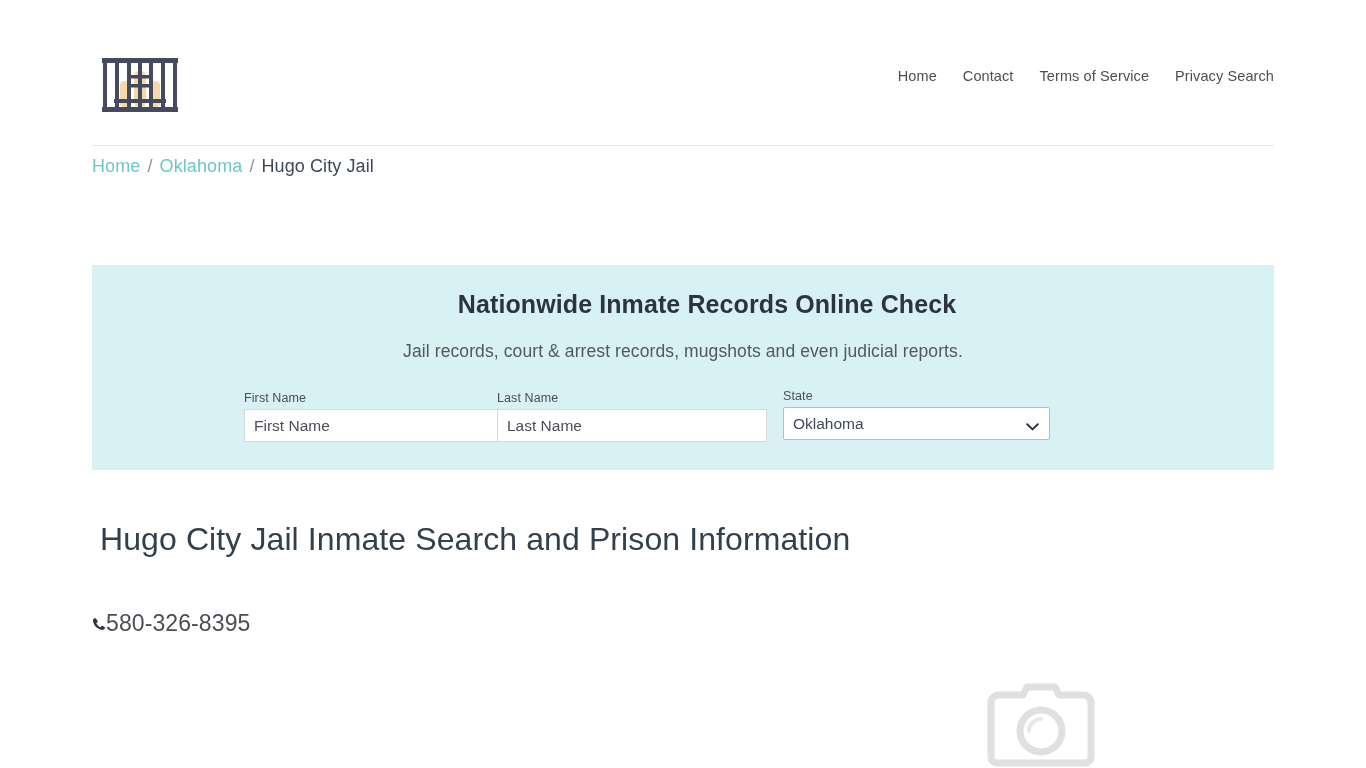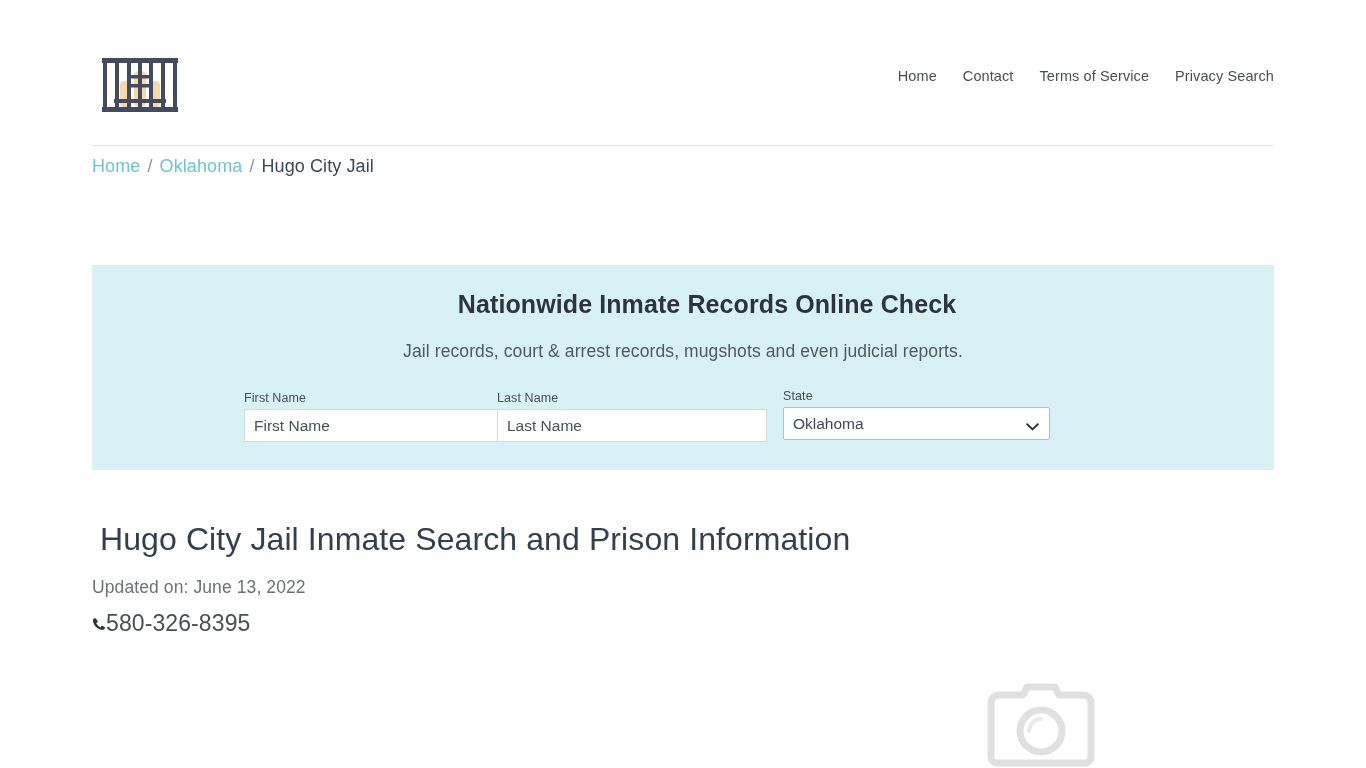--- a/index.html
+++ b/index.html
@@ -315,21 +315,20 @@
             </svg>
           </span>
         </span>
       </div>
 
     </div>
   </div>
 
   <h1 class="page-title">Hugo City Jail Inmate Search and Prison Information</h1>
 
-  <div class="updated">Updated on: June 13, 2022</div>
 
   <div class="contact-line" id="phone-line">
     <span class="ico">
       <svg width="14" height="14" viewBox="0 0 16 16" xmlns="http://www.w3.org/2000/svg">
         <path d="M3.2 1.3 C2.3 1.3 1.2 2.3 1.1 3.3 C0.9 6.3 3 10.1 5.6 12.2 C8 14.1 11.9 15.3 13.6 14.2 C14.3 13.7 15 12.6 14.8 12 C14.7 11.6 11.9 9.9 11.3 10.1 C10.9 10.2 10.3 11 10 11.5 C9.8 11.8 9.5 11.9 9.2 11.7 C7.9 11 5.9 9 5 7.4 C4.8 7.1 4.9 6.8 5.2 6.6 C5.7 6.3 6.5 5.7 6.6 5.3 C6.8 4.7 4.4 1.5 4 1.4 C3.8 1.3 3.5 1.3 3.2 1.3 Z" fill="#2b3440"></path>
       </svg>
     </span>
     <span>580-326-8395</span>
   </div>
 

